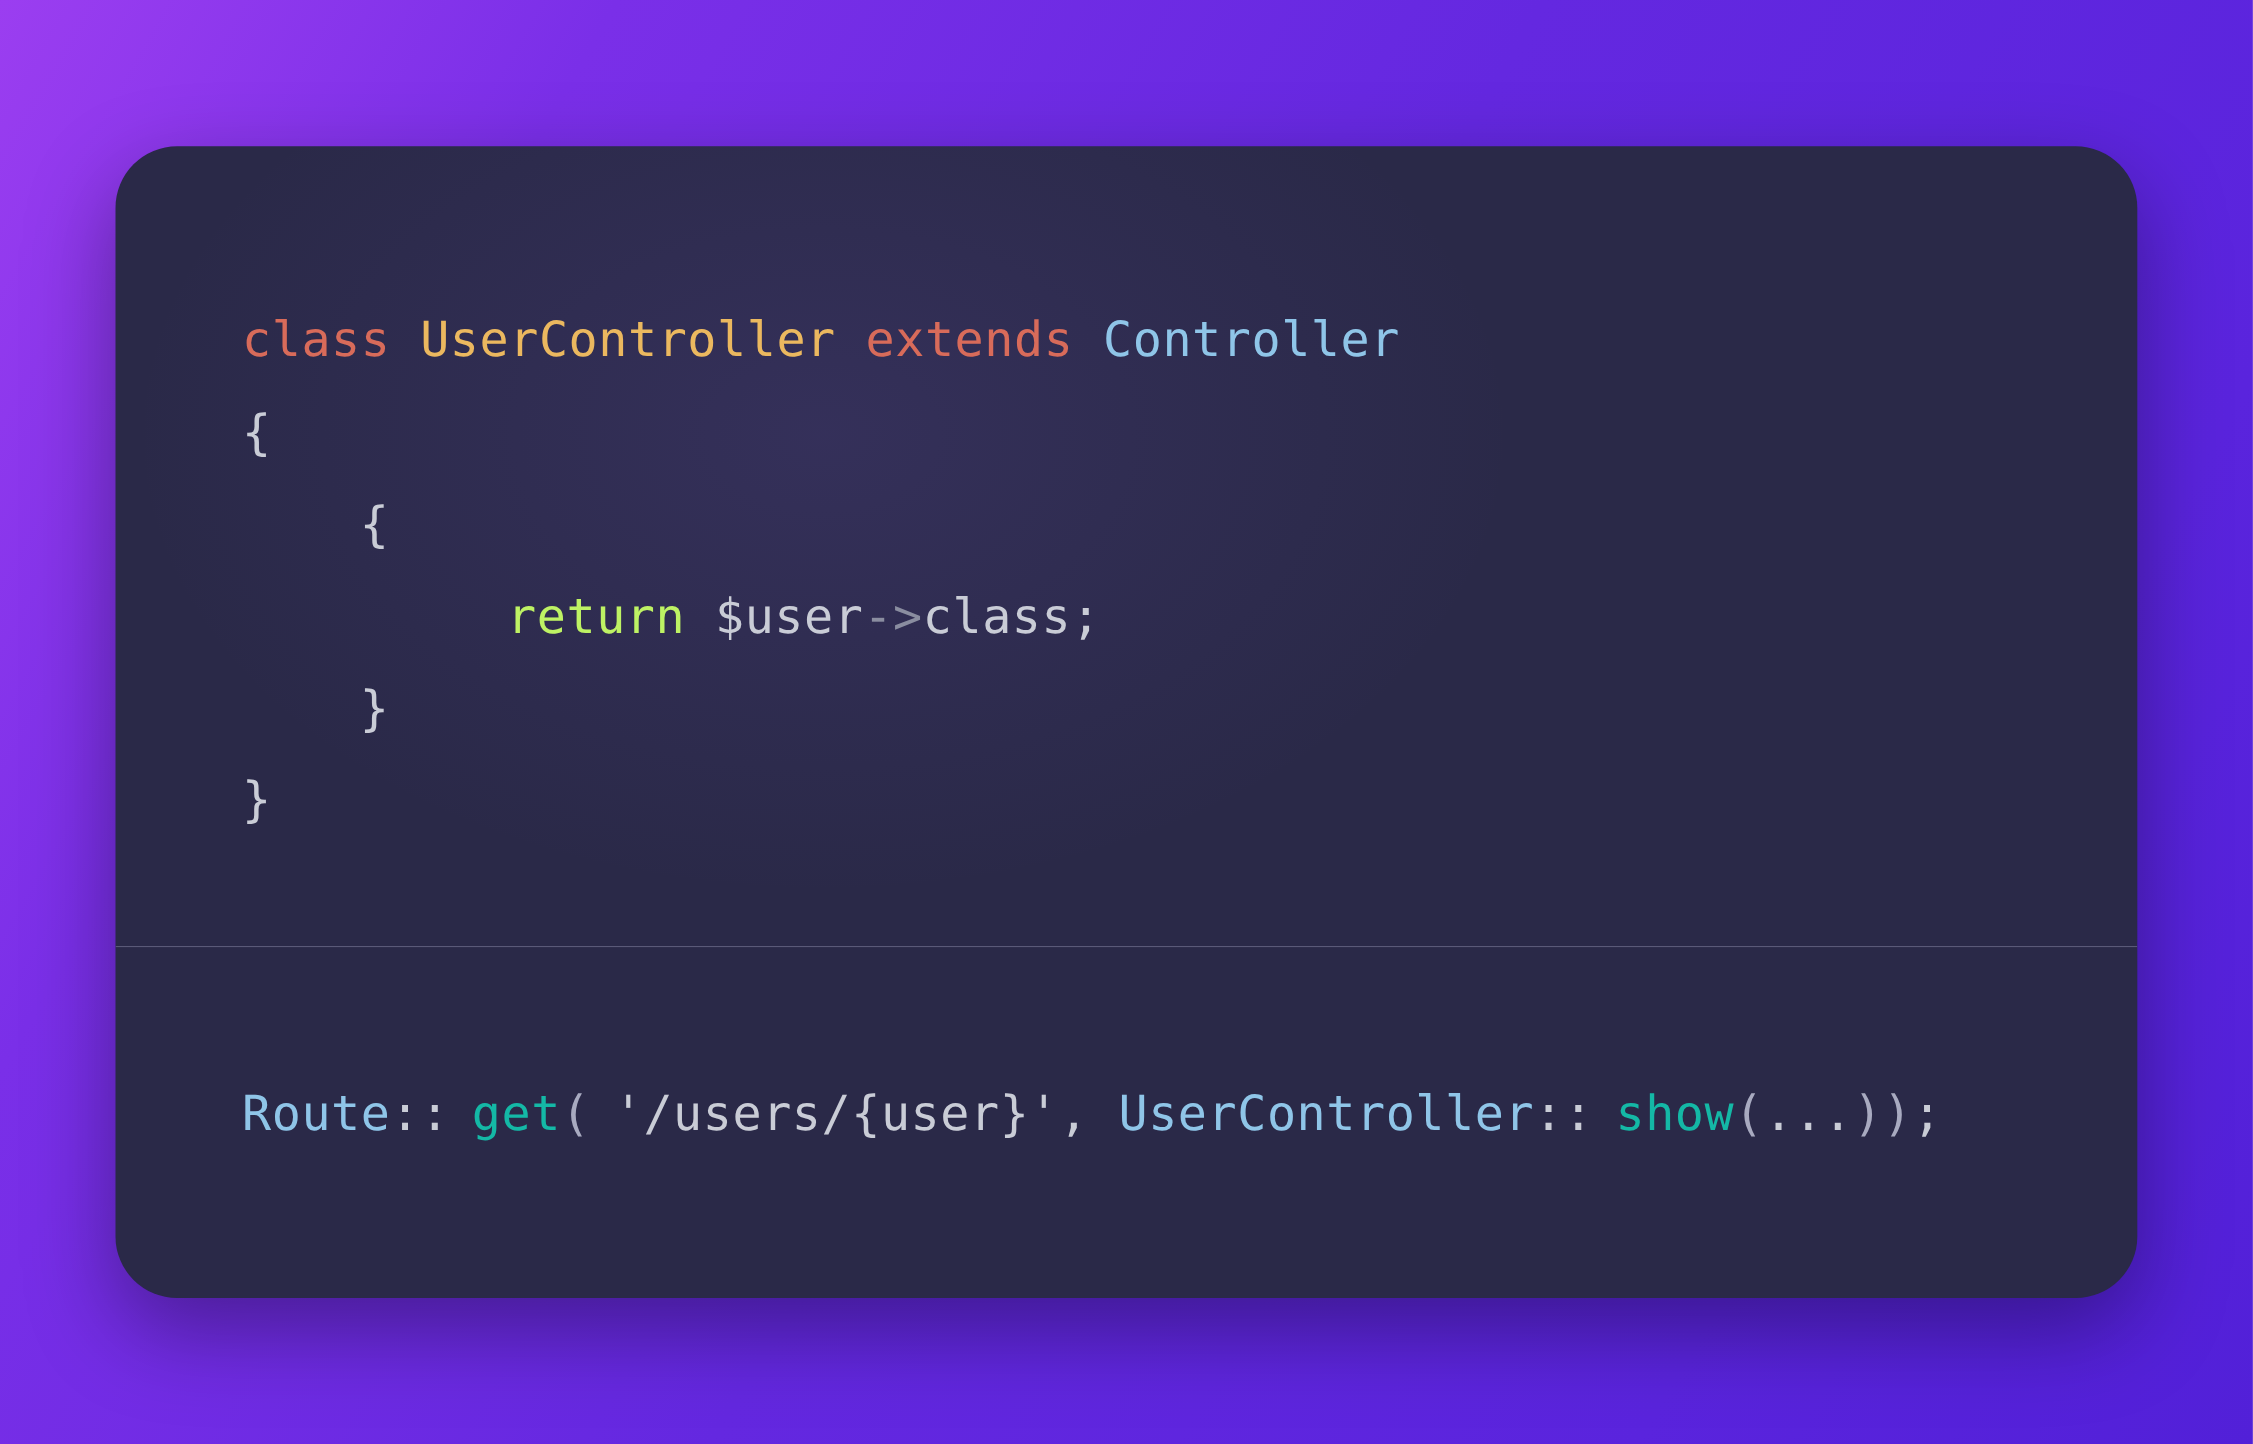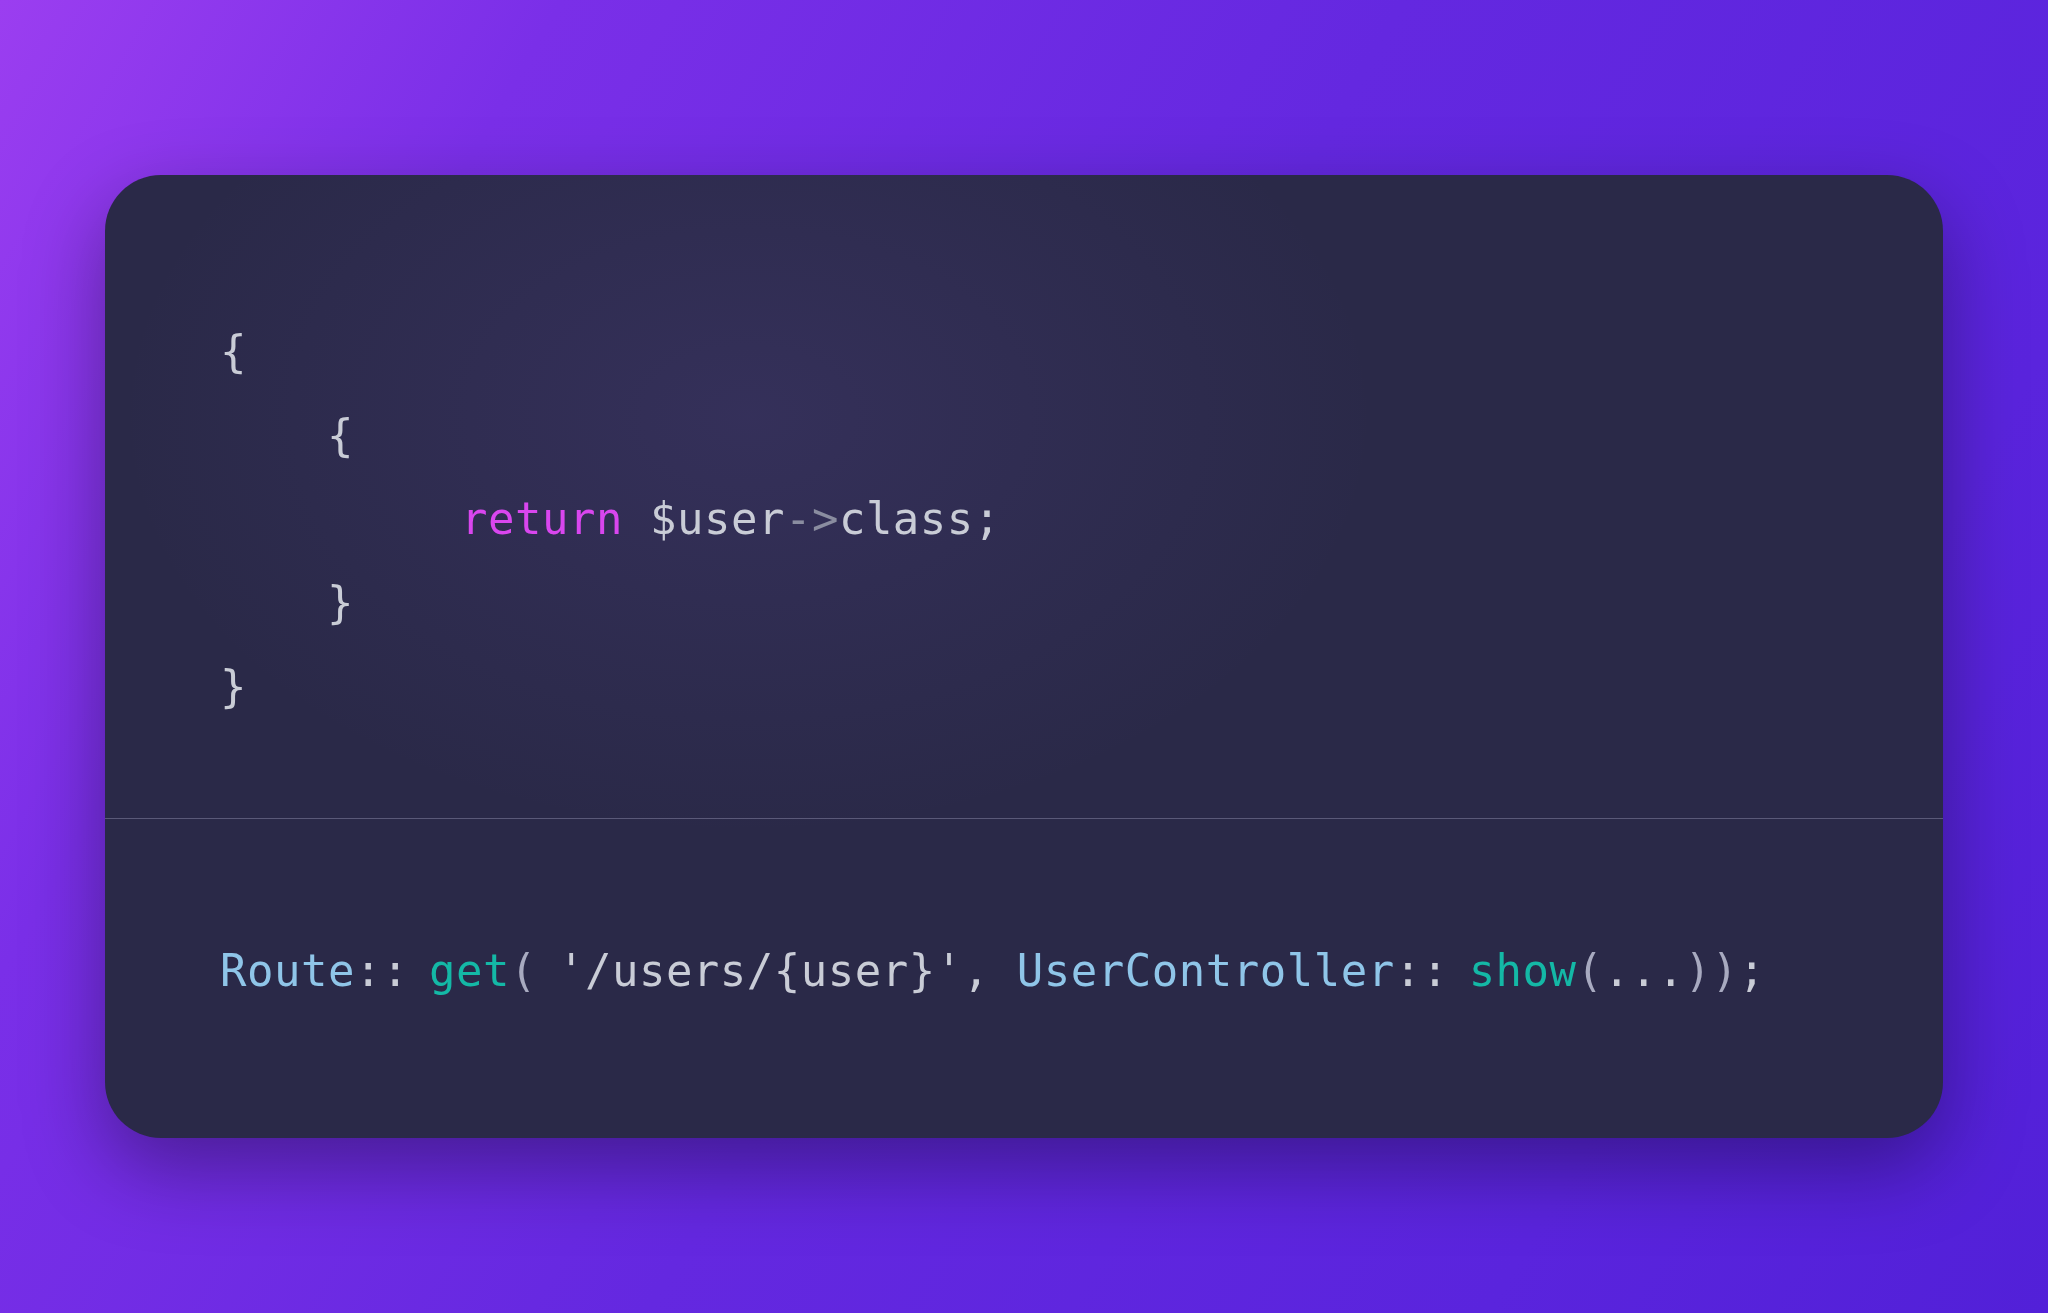--- a/index.html
+++ b/index.html
@@ -56,21 +56,21 @@
     .code-line {
       white-space: pre;
       font-family: 'SF Mono', 'Menlo', 'Monaco', 'Consolas', monospace;
     }
 
     .tok-keyword-class { color: #d86b5a; }
     .tok-keyword-extends { color: #d86b5a; }
     .tok-keyword-public { color: #d86b5a; }
     .tok-keyword-static { color: #d86b5a; }
     .tok-keyword-function { color: #d86b5a; }
-    .tok-keyword-return { color: #d946ef; }
+    .tok-keyword-return { color: #bef264; }
     .tok-classname { color: #ebb85f; }
     .tok-type { color: #8fc5e8; }
     .tok-funcname { color: #c9ccd6; }
     .tok-var { color: #c9ccd6; }
     .tok-arrow { color: #8a8da0; }
     .tok-prop { color: #c9ccd6; }
     .tok-brace { color: #c9ccd6; }
     .tok-paren { color: #a8aac0; }
     .tok-comma { color: #c9ccd6; }
     .tok-semicolon { color: #c9ccd6; }
@@ -81,20 +81,21 @@
     .tok-dots { color: #c9ccd6; }
 
     .indent-1 { padding-left: 107px; }
     .indent-2 { padding-left: 241px; }
   </style>
 </head>
 <body>
 
 <div class="code-card">
   <div class="code-block">
+    <div class="code-line"><span class="tok-keyword-class">class</span> <span class="tok-classname">UserController</span> <span class="tok-keyword-extends">extends</span> <span class="tok-type">Controller</span></div>
     <div class="code-line"><span class="tok-brace">{</span></div>
     <div class="code-line indent-1"><span class="tok-brace">{</span></div>
     <div class="code-line indent-2"><span class="tok-keyword-return">return</span> <span class="tok-var">$user</span><span class="tok-arrow">-&gt;</span><span class="tok-prop">class</span><span class="tok-semicolon">;</span></div>
     <div class="code-line indent-1"><span class="tok-brace">}</span></div>
     <div class="code-line"><span class="tok-brace">}</span></div>
   </div>
 
   <div class="divider"></div>
 
   <div class="code-block code-block-bottom">

